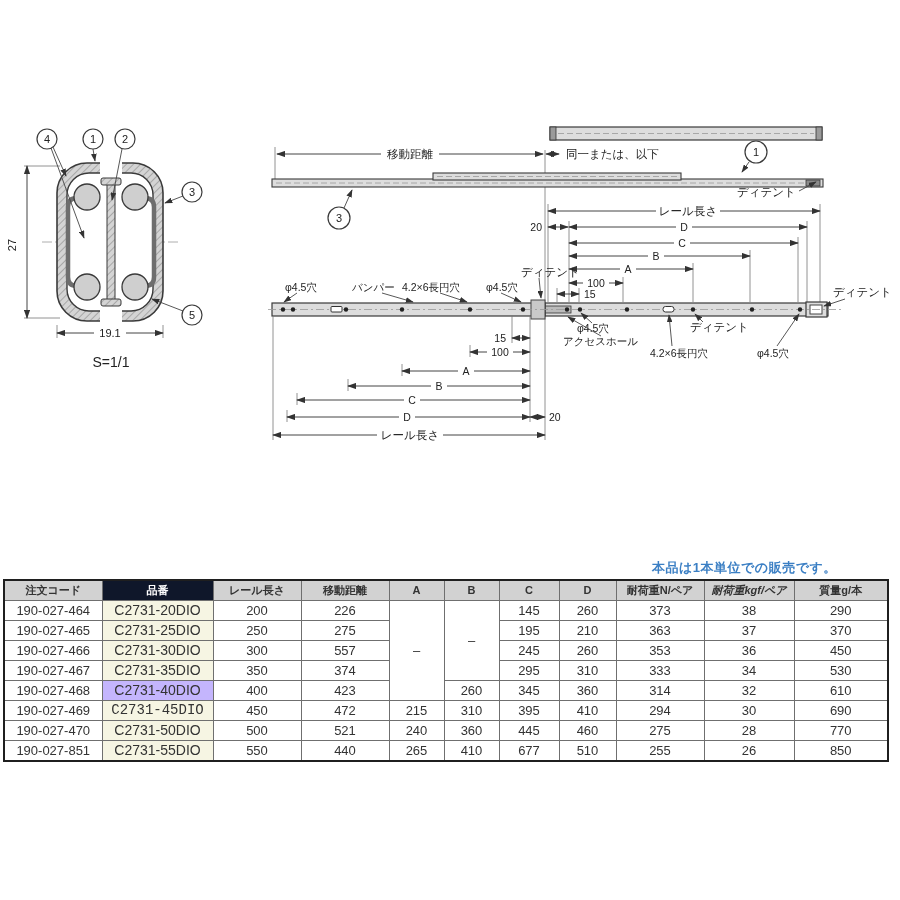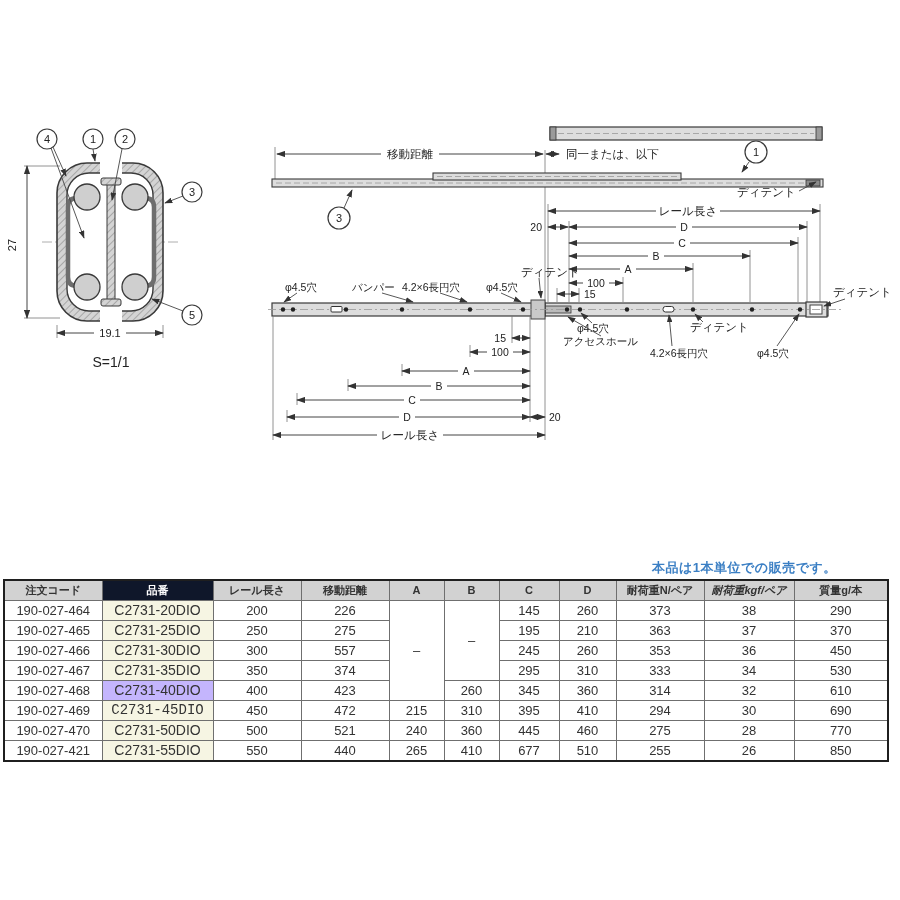--- a/index.html
+++ b/index.html
@@ -344,21 +344,21 @@
           <td>521</td>
           <td>240</td>
           <td>360</td>
           <td>445</td>
           <td>460</td>
           <td>275</td>
           <td>28</td>
           <td>770</td>
         </tr>
         <tr>
-          <td>190-027-421</td>
+          <td>190-027-851</td>
           <td class="part" style="background: rgb(246, 245, 227);">C2731-55DIO</td>
           <td>550</td>
           <td>440</td>
           <td>265</td>
           <td>410</td>
           <td>677</td>
           <td>510</td>
           <td>255</td>
           <td>26</td>
           <td>850</td>

